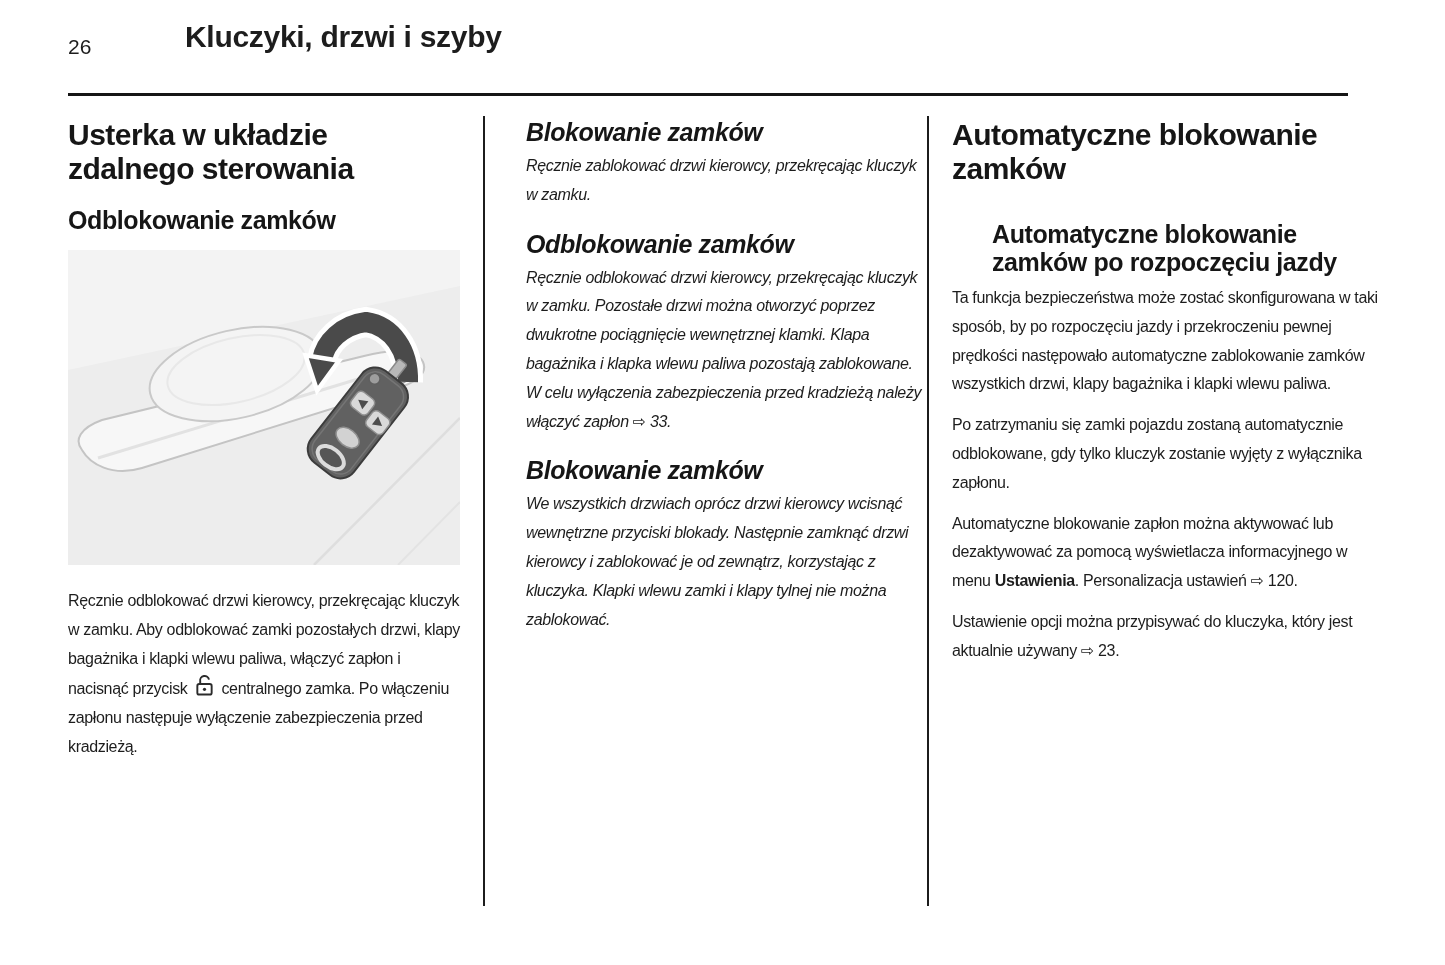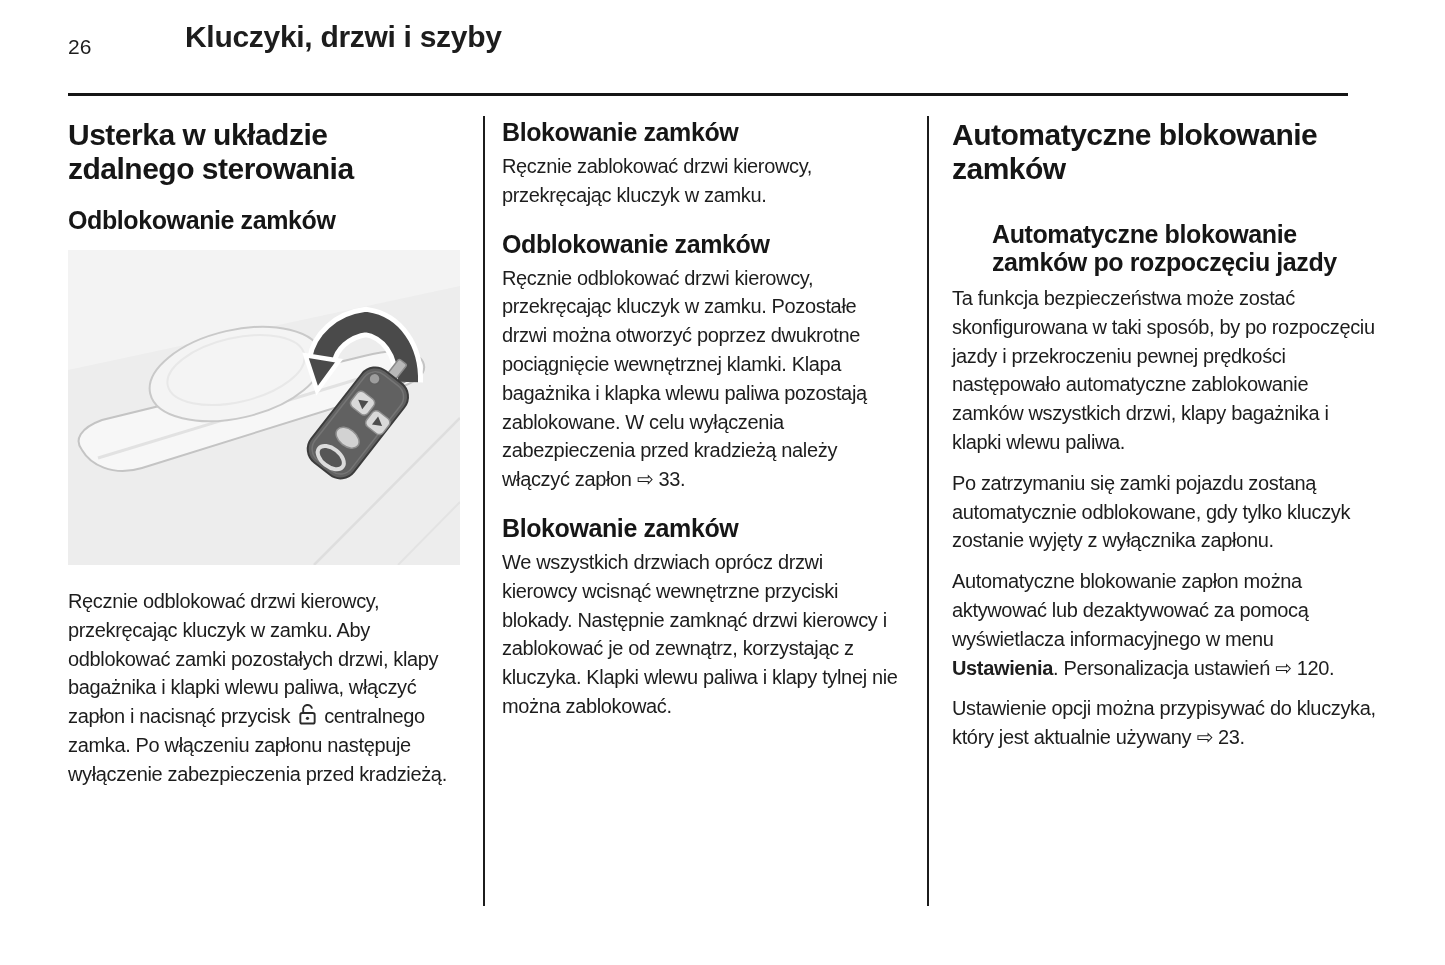--- a/index.html
+++ b/index.html
@@ -25,33 +25,33 @@
     background:#151515;
   }
   .v-divider {
     position:absolute; top:116px; height:790px; width:2px; background:#1c1c1c;
   }
   .v-divider.d1 { left:483px; }
   .v-divider.d2 { left:927px; }
 
   .column { position:absolute; top:112px; }
   .col1 { left:68px;  width:392px; }
-  .col2 { left:502px; width:397px; }
+  .col2 { left:526px; width:397px;font-style:italic; }
   .col3 { left:952px; width:427px; }
 
   h1.sec {
     font-size:30px; line-height:34px; font-weight:700;
     letter-spacing:-0.5px; margin:6px 0 0 0; color:#161616;
   }
   h2.sub {
     font-size:25px; line-height:28px; font-weight:700;
     letter-spacing:-0.4px; margin:20px 0 6px 0; color:#161616;
   }
   p.body {
-    font-size:20px; line-height:28.8px; font-weight:400;
+    font-size:16px; line-height:28.8px; font-weight:400;
     letter-spacing:-0.35px; margin:0 0 12px 0;
   }
   .col2 h2.first { margin-top:6px; }
   .col2 h1.sec { margin-top:16px; }
   .col3 h2.sub { margin-top:34px; margin-bottom:8px; max-width:402px;margin-left:40px; }
 
   .figure-wrap { width:392px; height:315px; margin:16px 0 22px 0; }
   .figure-wrap svg { display:block; }
 
   .inline-icon { vertical-align:-3px; margin:0 6px 0 7px; }
@@ -120,21 +120,21 @@
 
   <div class="column col2">
     <h2 class="sub first">Blokowanie zamków</h2>
     <p class="body">Ręcznie zablokować drzwi kierowcy, przekręcając kluczyk w zamku.</p>
 
 
     <h2 class="sub">Odblokowanie zamków</h2>
     <p class="body">Ręcznie odblokować drzwi kierowcy, przekręcając kluczyk w zamku. Pozostałe drzwi można otworzyć poprzez dwukrotne pociągnięcie wewnętrznej klamki. Klapa bagażnika i klapka wlewu paliwa pozostają zablokowane. W celu wyłączenia zabezpieczenia przed kradzieżą należy włączyć zapłon ⇨ 33.</p>
 
     <h2 class="sub">Blokowanie zamków</h2>
-    <p class="body">We wszystkich drzwiach oprócz drzwi kierowcy wcisnąć wewnętrzne przyciski blokady. Następnie zamknąć drzwi kierowcy i zablokować je od zewnątrz, korzystając z kluczyka. Klapki wlewu paliwa i klapy tylnej nie można zablokować.</p>
+    <p class="body">We wszystkich drzwiach oprócz drzwi kierowcy wcisnąć wewnętrzne przyciski blokady. Następnie zamknąć drzwi kierowcy i zablokować je od zewnątrz, korzystając z kluczyka. Klapki wlewu zamki i klapy tylnej nie można zablokować.</p>
   </div>
 
   <div class="column col3">
     <h1 class="sec">Automatyczne blokowanie zamków</h1>
     <h2 class="sub">Automatyczne blokowanie zamków po rozpoczęciu jazdy</h2>
 
     <p class="body">Ta funkcja bezpieczeństwa może zostać skonfigurowana w taki sposób, by po rozpoczęciu jazdy i przekroczeniu pewnej prędkości następowało automatyczne zablokowanie zamków wszystkich drzwi, klapy bagażnika i klapki wlewu paliwa.</p>
     <p class="body">Po zatrzymaniu się zamki pojazdu zostaną automatycznie odblokowane, gdy tylko kluczyk zostanie wyjęty z wyłącznika zapłonu.</p>
     <p class="body"><span>Automatyczne blokowanie zapłon można aktywować lub dezaktywować za pomocą wyświetlacza informacyjnego w menu </span><span class="bold-inline">Ustawienia</span><span>. Personalizacja ustawień ⇨ 120.</span></p>
     <p class="body">Ustawienie opcji można przypisywać do kluczyka, który jest aktualnie używany ⇨ 23.</p>

